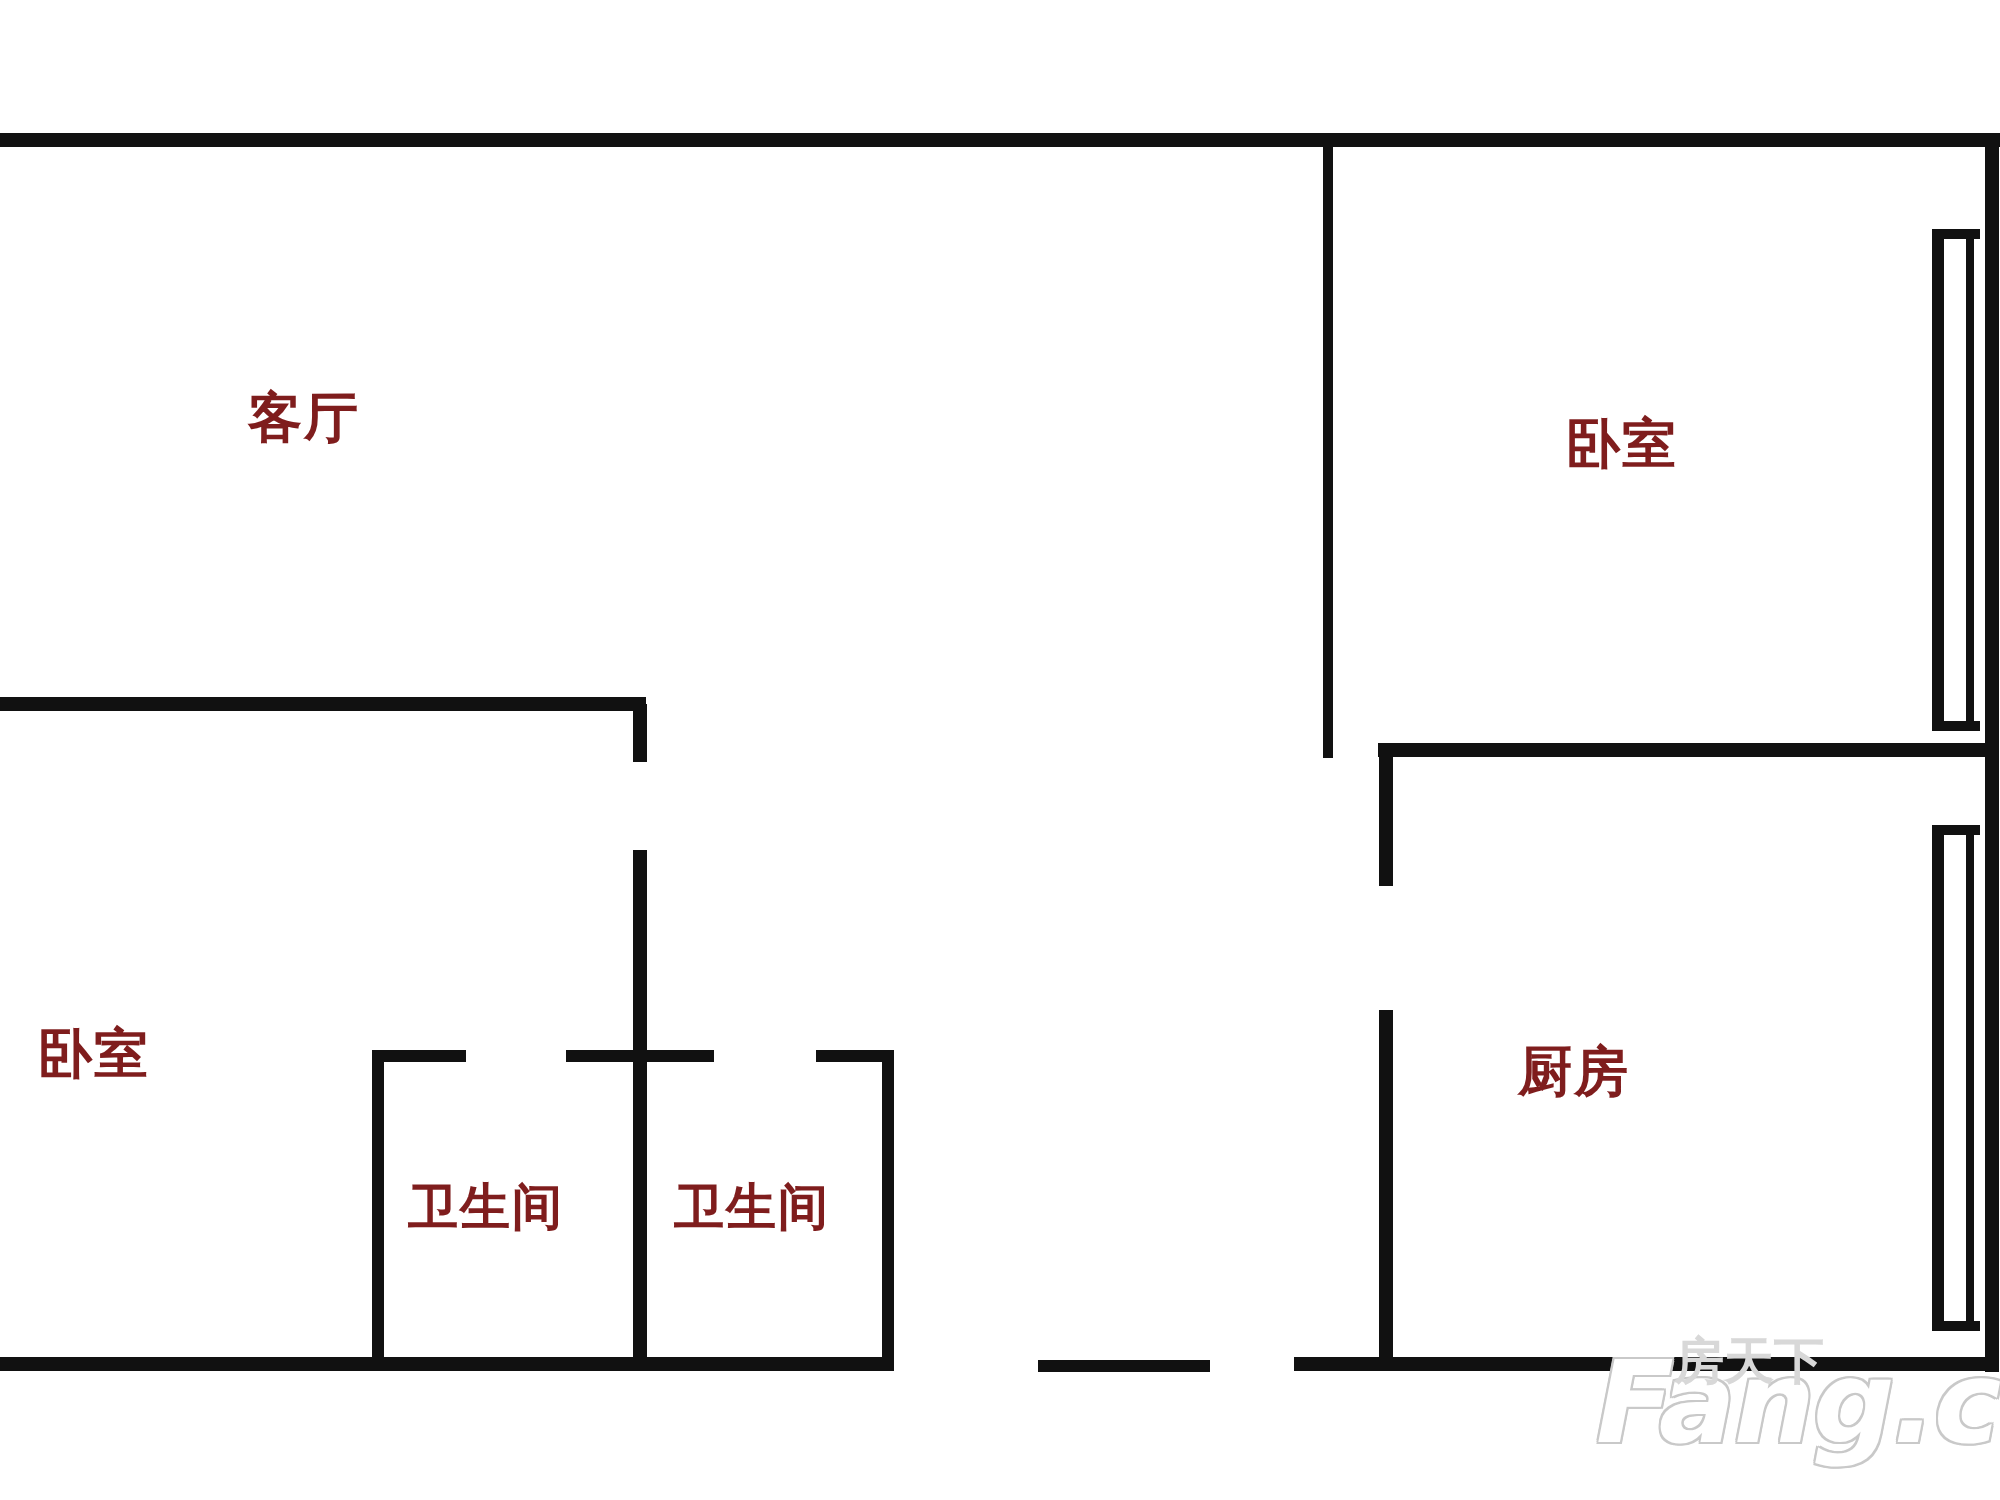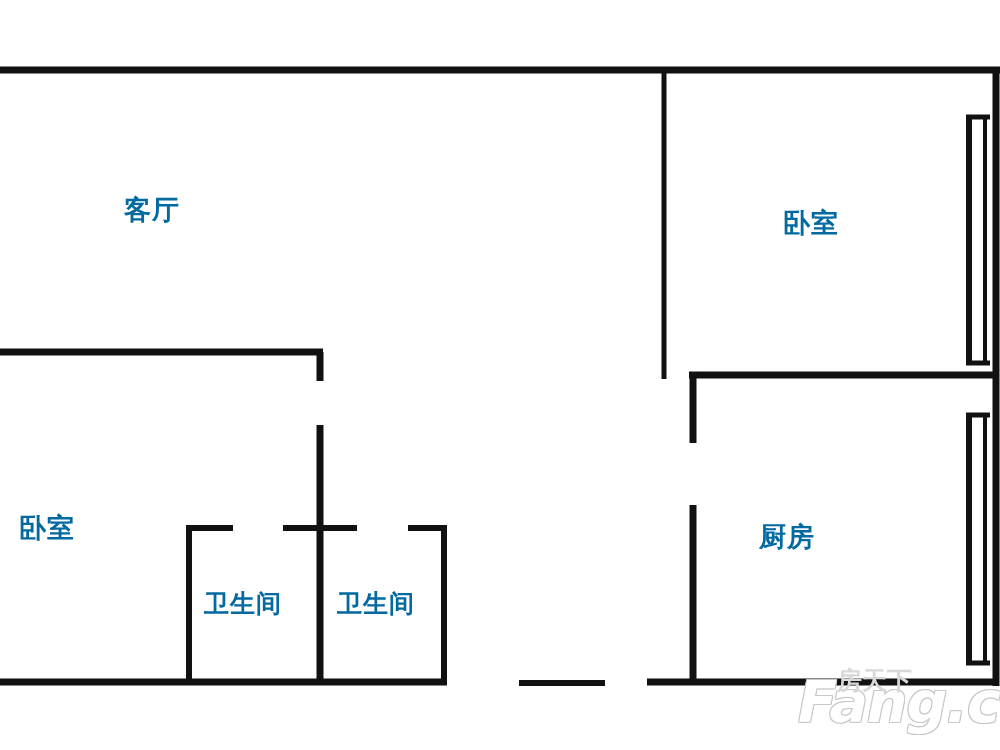--- a/index.html
+++ b/index.html
@@ -19,21 +19,21 @@
   }
   #plan-svg {
     position: absolute;
     left: 0;
     top: 0;
     width: 1000px;
     height: 750px;
   }
   .room-label {
     position: absolute;
-    color: #0369a1;
+    color: #7f1d1d;
     font-weight: 700;
     font-size: 27px;
     letter-spacing: 1px;
     white-space: nowrap;
     line-height: 1;
     font-family: "DejaVu Sans", "Liberation Sans", sans-serif;
   }
   #label-living      { left: 124px; top: 196px; }
   #label-bedroom-tr  { left: 783px; top: 209px; }
   #label-bedroom-bl  { left: 19px;  top: 514px; }

